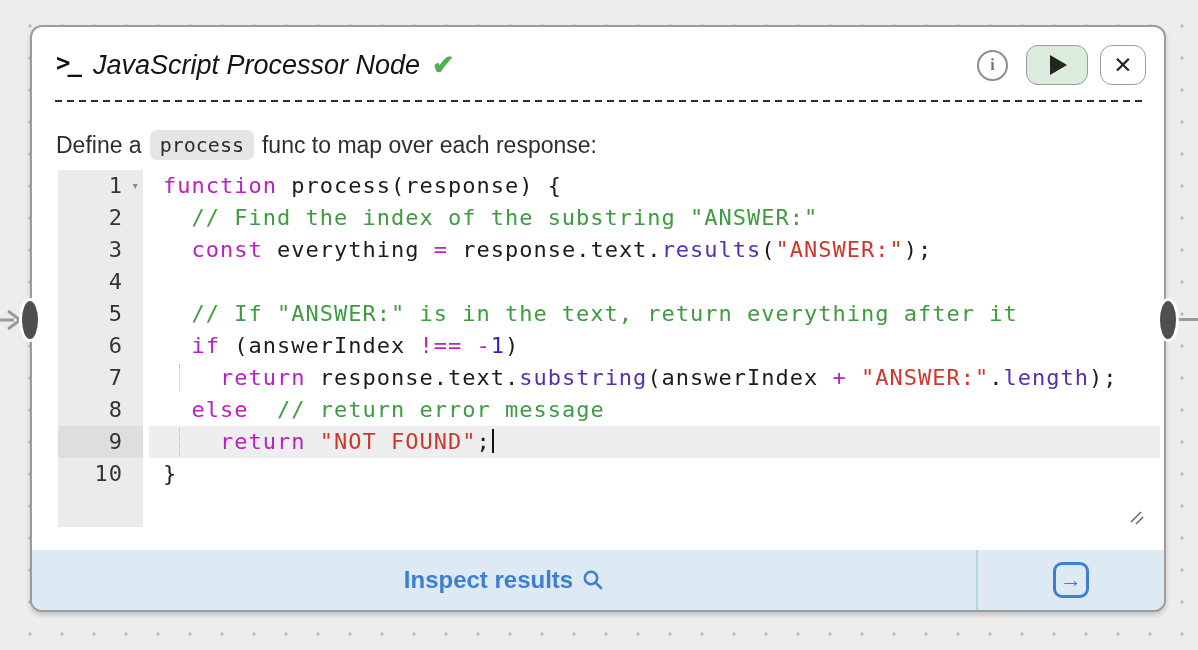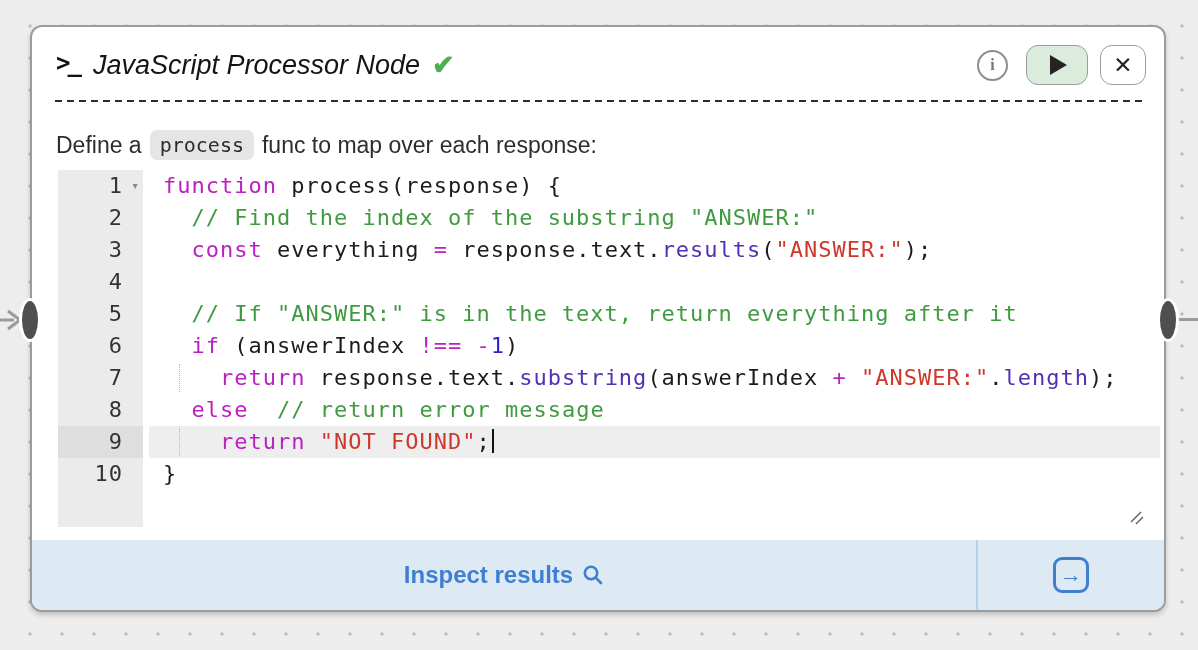--- a/index.html
+++ b/index.html
@@ -53,21 +53,21 @@
   .indent-guide{position:absolute;left:30px;top:2px;bottom:2px;border-left:1px dotted #b9b9b9;}
   .tok-k{color:var(--c-keyword);}
   .tok-c{color:var(--c-comment);}
   .tok-s{color:var(--c-string);}
   .tok-f{color:var(--c-func);}
   .tok-n{color:var(--c-num);}
   .tok-p{color:var(--c-plain);}
   .cursor{display:inline-block;width:2px;height:24px;background:#111;vertical-align:middle;margin-left:1px;transform:translateY(-2px);}
   .resize{position:absolute;right:16px;bottom:2px;cursor:nwse-resize;}
   
-  .footer{position:absolute;left:0;right:0;bottom:0;height:70px;background:var(--c-barbg);display:flex;}
+  .footer{position:absolute;left:0;right:0;bottom:0;height:60px;background:var(--c-barbg);display:flex;}
   .f-left{flex:1;display:flex;align-items:center;justify-content:center;cursor:pointer;}
   .f-div{width:2px;background:#b5d3e8;}
   .f-right{width:186px;display:flex;align-items:center;justify-content:center;cursor:pointer;}
   .inspect{font-size:24px;font-weight:bold;color:var(--c-blue);display:flex;align-items:center;gap:9px;}
   .arrow-btn{width:36px;height:36px;border:3px solid var(--c-blue);border-radius:9px;display:flex;
     align-items:center;justify-content:center;color:var(--c-blue);font-size:22px;font-weight:bold;box-sizing:border-box;}
   
   .port{position:absolute;width:16px;height:38px;background:#4f4f4f;border-radius:50%;
     box-shadow:0 0 0 3px #ffffff;cursor:crosshair;z-index:5;}
   .port-in{left:22px;top:301px;}

